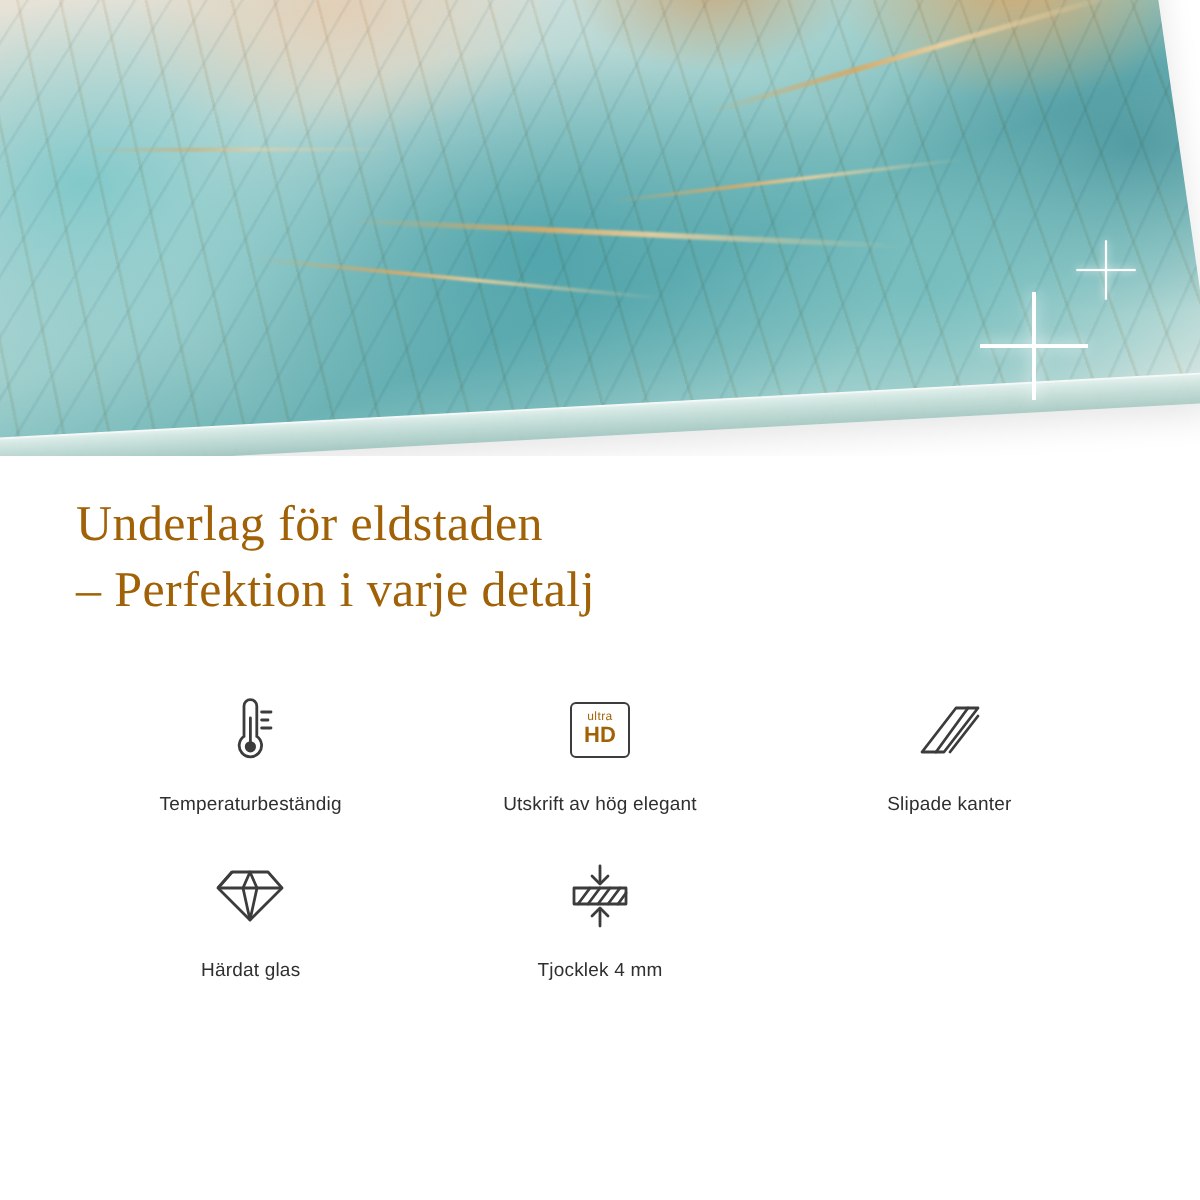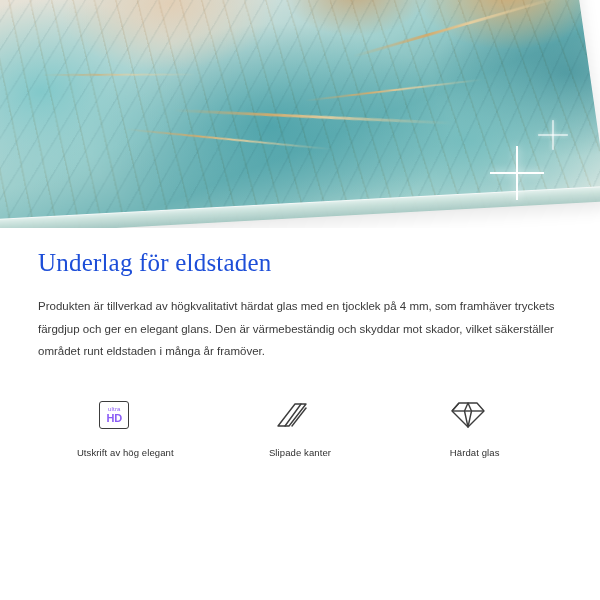--- a/index.html
+++ b/index.html
@@ -89,21 +89,21 @@
   .sparkle-a { right: 56px; bottom: 28px; }
   .sparkle-b { right: 20px; bottom: 66px; transform: scale(.55); }
 
   
   .content { padding: 18px 38px 0 38px; }
   h1.title {
     font-family: "Liberation Serif", serif;
     font-weight: 400;
     font-size: 25px;
     line-height: 1.33;
-    color: #1d4ed8;
+    color: #a16207;
     letter-spacing: .2px;
   }
   h1.title .line2 { display: block; }
   p.desc {
     margin-top: 16px;
     font-size: 11.5px;
     line-height: 1.95;
     color: #3a3a3a;
     max-width: 520px;
   }
@@ -116,22 +116,22 @@
     row-gap: 14px;
   }
   .feature {
     display: flex;
     flex-direction: column;
     align-items: center;
     text-align: center;
   }
   .feature .ico {
     width: 52px; height: 52px;
-    display: flex; align-items: center; justify-content: flex-start;
-    color: #8b5cf6;
+    display: flex; align-items: center; justify-content: center;
+    color: #a16207;
   }
   .feature .cap {
     margin-top: 6px;
     font-size: 9.5px;
     color: #2f2f2f;
     letter-spacing: .1px;
   }
   .ultra-hd {
     width: 30px; height: 28px;
     border: 1.4px solid #3c3c3c;
@@ -159,26 +159,39 @@
       <div class="glass-edge-shine"></div>
       <div class="glass-edge"></div>
     </div>
     <div class="sparkle sparkle-a"></div>
     <div class="sparkle sparkle-b"></div>
   </div>
 
   <div class="content">
     <h1 class="title">
       <span>Underlag för eldstaden</span>
+      <span class="line2">– Perfektion i varje detalj</span>
     </h1>
 
-    <p class="desc">Produkten är tillverkad av högkvalitativt härdat glas med en tjocklek på 4 mm, som framhäver tryckets färgdjup och ger en elegant glans. Den är värmebeständig och skyddar mot skador, vilket säkerställer området runt eldstaden i många år framöver.</p>
 
     <div class="features">
 
+      <div class="feature">
+        <div class="ico">
+          <svg width="34" height="36" viewBox="0 0 34 36" fill="none" stroke="#3c3c3c" stroke-width="1.4" stroke-linecap="round">
+            <path d="M14 6a3.2 3.2 0 0 1 6.4 0v15.2a5.6 5.6 0 1 1-6.4 0z"></path>
+            <circle cx="17.2" cy="26.4" r="2.8" fill="#3c3c3c" stroke="none"></circle>
+            <line x1="17.2" y1="12" x2="17.2" y2="24"></line>
+            <line x1="22.8" y1="9" x2="27.5" y2="9"></line>
+            <line x1="22.8" y1="13" x2="26" y2="13"></line>
+            <line x1="22.8" y1="17" x2="27.5" y2="17"></line>
+          </svg>
+        </div>
+        <div class="cap">Temperaturbeständig</div>
+      </div>
 
       <div class="feature">
         <div class="ico">
           <div class="ultra-hd">
             <span class="u">ultra</span>
             <span class="hd">HD</span>
           </div>
         </div>
         <div class="cap">Utskrift av hög elegant</div>
       </div>
@@ -200,16 +213,29 @@
           <svg width="38" height="34" viewBox="0 0 38 34" fill="none" stroke="#3c3c3c" stroke-width="1.4" stroke-linejoin="round">
             <path d="M10 5 h18 l7 8 -16 16 -16 -16 z"></path>
             <path d="M3 13 h32"></path>
             <path d="M10 5 l-7 8"></path>
             <path d="M15.5 13 L19 5 l3.5 8 -3.5 16 z"></path>
           </svg>
         </div>
         <div class="cap">Härdat glas</div>
       </div>
 
+      <div class="feature">
+        <div class="ico">
+          <svg width="36" height="34" viewBox="0 0 36 34" fill="none" stroke="#3c3c3c" stroke-width="1.4" stroke-linecap="round" stroke-linejoin="round">
+            <line x1="18" y1="2" x2="18" y2="10"></line>
+            <path d="M14 7 l4 4 4 -4"></path>
+            <rect x="5" y="13" width="26" height="8"></rect>
+            <path d="M7 21 L13 13 M12 21 L18 13 M17 21 L23 13 M22 21 L28 13 M27 21 L31 15.5"></path>
+            <line x1="18" y1="32" x2="18" y2="24"></line>
+            <path d="M14 27 l4 -4 4 4"></path>
+          </svg>
+        </div>
+        <div class="cap">Tjocklek 4 mm</div>
+      </div>
 
     </div>
   </div>
 </div>
 
 </body></html>

